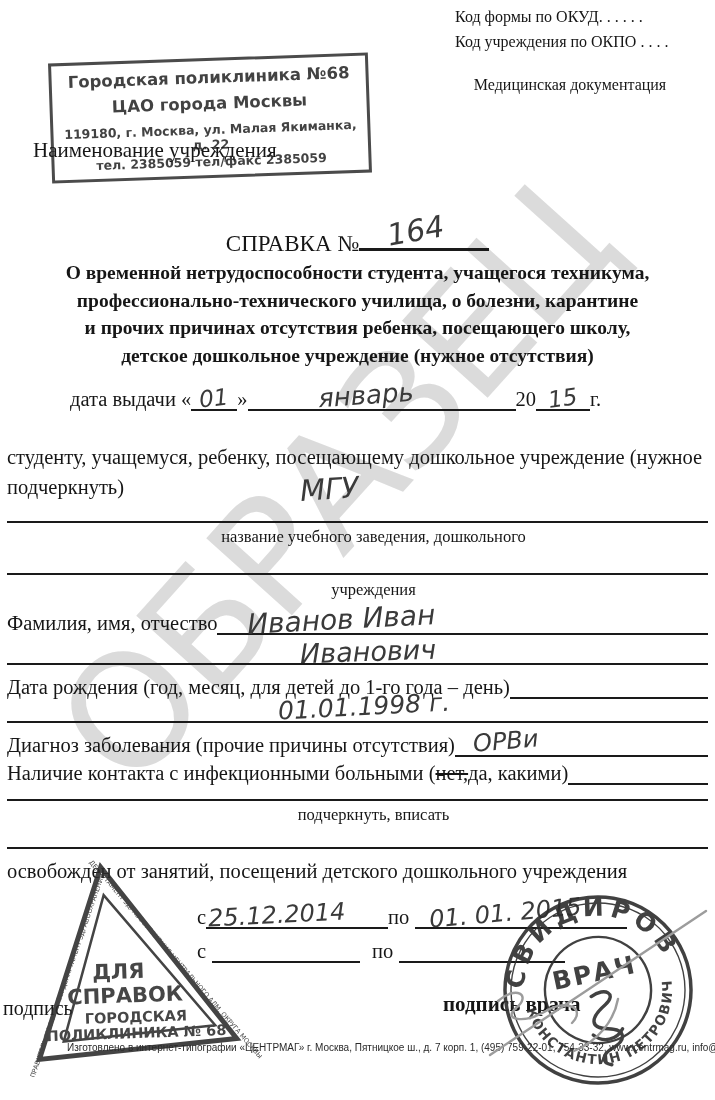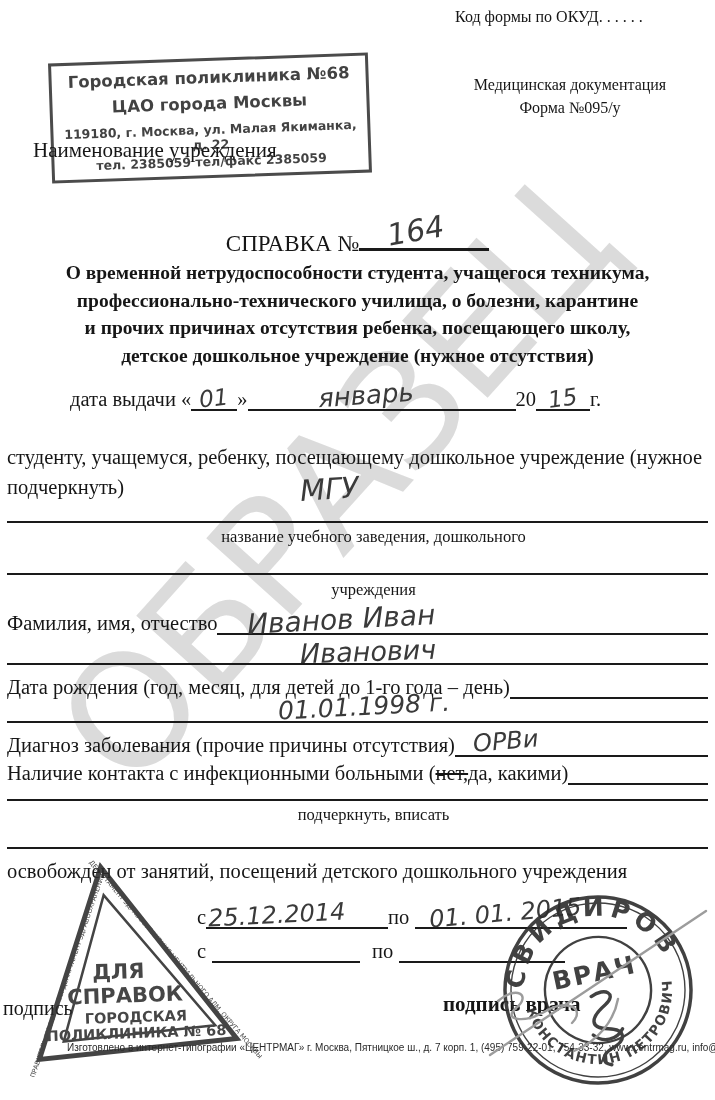--- a/index.html
+++ b/index.html
@@ -58,33 +58,33 @@
 <body>
 
 <div class="page">
 
   <div class="watermark">ОБРАЗЕЦ</div>
 
   <div class="content">
 
     <div class="codes">
       <div>Код формы по ОКУД.  .  .  .  .  .</div>
+      <div>Код учреждения по ОКПО .  .  .  .</div>
     </div>
 
     <div class="clinic-stamp">
       <div class="l1">Городская поликлиника №68</div>
       <div class="l2">ЦАО города Москвы</div>
       <div class="l3">119180, г. Москва, ул. Малая Якиманка, д. 22</div>
       <div class="l4">тел. 2385059 тел/факс 2385059</div>
     </div>
     <div class="inst-caption">Наименование учреждения</div>
 
     <div class="meddoc">
       <div>Медицинская документация</div>
-      <div>Форма №095/у</div>
     </div>
 
     <div class="title-row">
       <span>СПРАВКА №</span><span class="title-num-line"><span class="hw" style="position:absolute;left:28px;bottom:0;font-size:30px;transform:rotate(-10deg);">164</span></span>
     </div>
     <div class="subtitle">
       <div>О временной нетрудоспособности студента, учащегося техникума,</div>
       <div>профессионально-технического училища, о болезни, карантине</div>
       <div>и прочих причинах отсутствия ребенка, посещающего школу,</div>
       <div>детское дошкольное учреждение (нужное отсутствия)</div>

